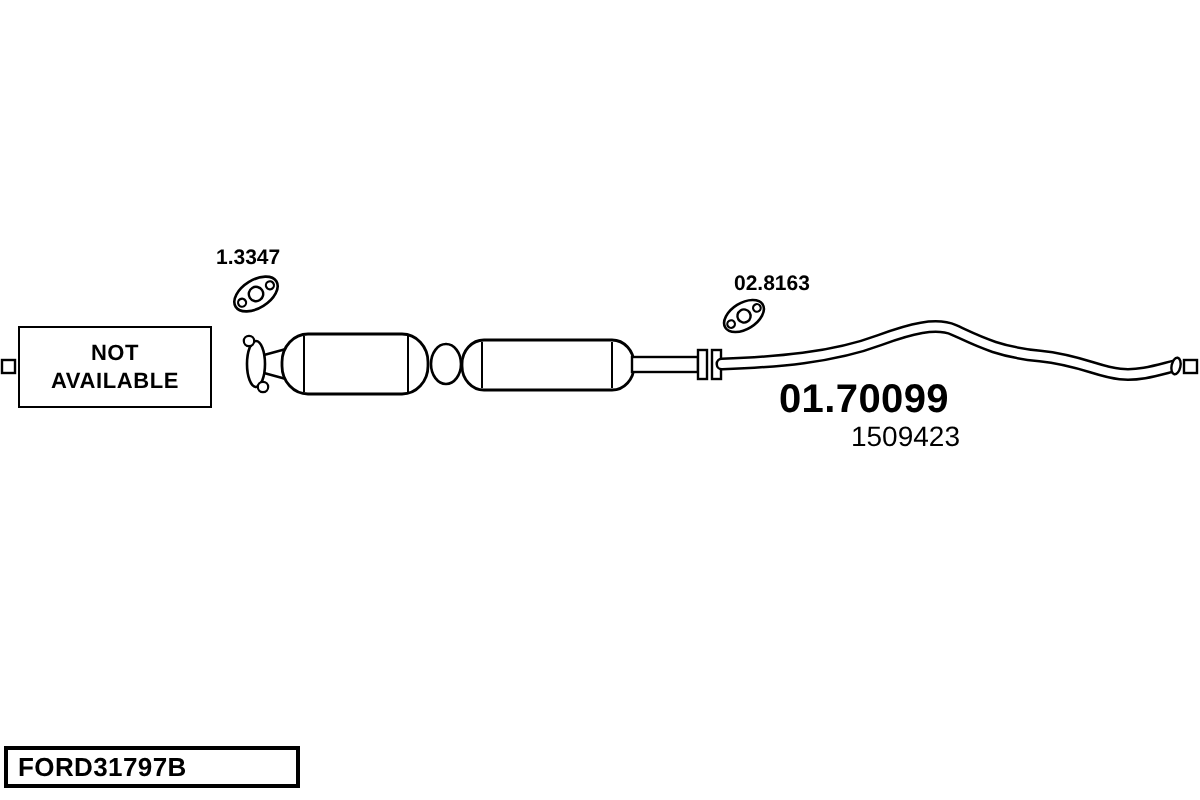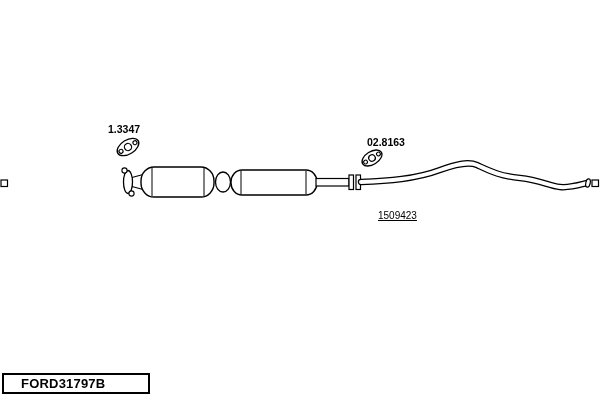--- a/index.html
+++ b/index.html
@@ -16,24 +16,23 @@
   }
   .canvas svg { position: absolute; left: 0; top: 0; }
   .label { position: absolute; color: #000; white-space: nowrap; }
   .part-number {
     font-size: 20px;
     font-weight: 600;
     letter-spacing: 0.2px;
     text-align: center;
   }
   .part-ref {
-    font-size: 10px;
+    font-size: 14px;
     font-weight: 400;
-    text-align: left;
-    text-decoration: underline;
+    text-align: right;
   }
   .gasket-label {
     font-size: 10.5px;
     font-weight: 700;
   }
   .na-box {
     position: absolute;
     left: 9px; top: 163px;
     width: 97px; height: 41px;
     border: 1.5px solid #000;
@@ -46,21 +45,21 @@
     line-height: 14px;
     letter-spacing: 0.3px;
   }
   .code-box {
     position: absolute;
     left: 2px; top: 373px;
     width: 148px; height: 21px;
     border: 2px solid #000;
     display: flex;
     align-items: center;
-    padding-left: 17px;
+    padding-left: 5px;
     font-size: 13px;
     font-weight: 700;
     letter-spacing: 0.2px;
   }
 </style>
 </head>
 <body>
 
 <div class="canvas">
 
@@ -111,23 +110,28 @@
       <rect x="356" y="175" width="4.5" height="14.5" fill="#fff" stroke="#000" stroke-width="1.2"></rect>
     </g>
 
     <g>
       <path d="M361,182 C388,181 416,179 440,170 C455,164.5 468,161 477,165 C489,170.5 499,176 520,178 C540,180 549,186 560,187 C570,188 579,185 587,183" fill="none" stroke="#000" stroke-width="6.5" stroke-linecap="round"></path>
       <path d="M361,182 C388,181 416,179 440,170 C455,164.5 468,161 477,165 C489,170.5 499,176 520,178 C540,180 549,186 560,187 C570,188 579,185 587,183" fill="none" stroke="#fff" stroke-width="4" stroke-linecap="round"></path>
       <ellipse cx="588" cy="183" rx="2.2" ry="4.2" transform="rotate(12 588 183)" fill="#fff" stroke="#000" stroke-width="1.2"></ellipse>
     </g>
   </svg>
 
+  <div class="na-box">
+    <span>NOT</span>
+    <span>AVAILABLE</span>
+  </div>
 
 
 
+  <div class="label part-number" style="left:381px; top:189px; width:102px;">01.70099</div>
   <div class="label part-ref" style="left:378px; top:210px; width:102px;">1509423</div>
 
   <div class="label gasket-label" style="left:108px; top:123px;">1.3347</div>
   <div class="label gasket-label" style="left:353px; top:136px;padding-left:14px;">02.8163</div>
 
   <div class="code-box">
     <span>FORD31797B</span>
   </div>
 
 </div>

